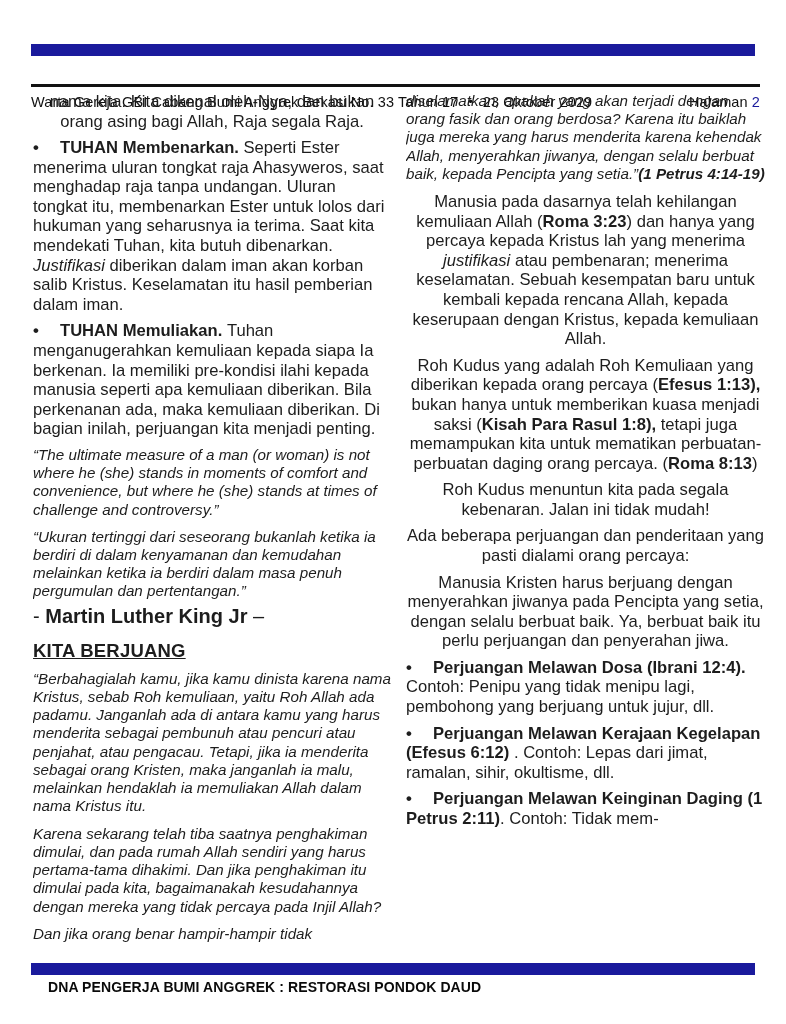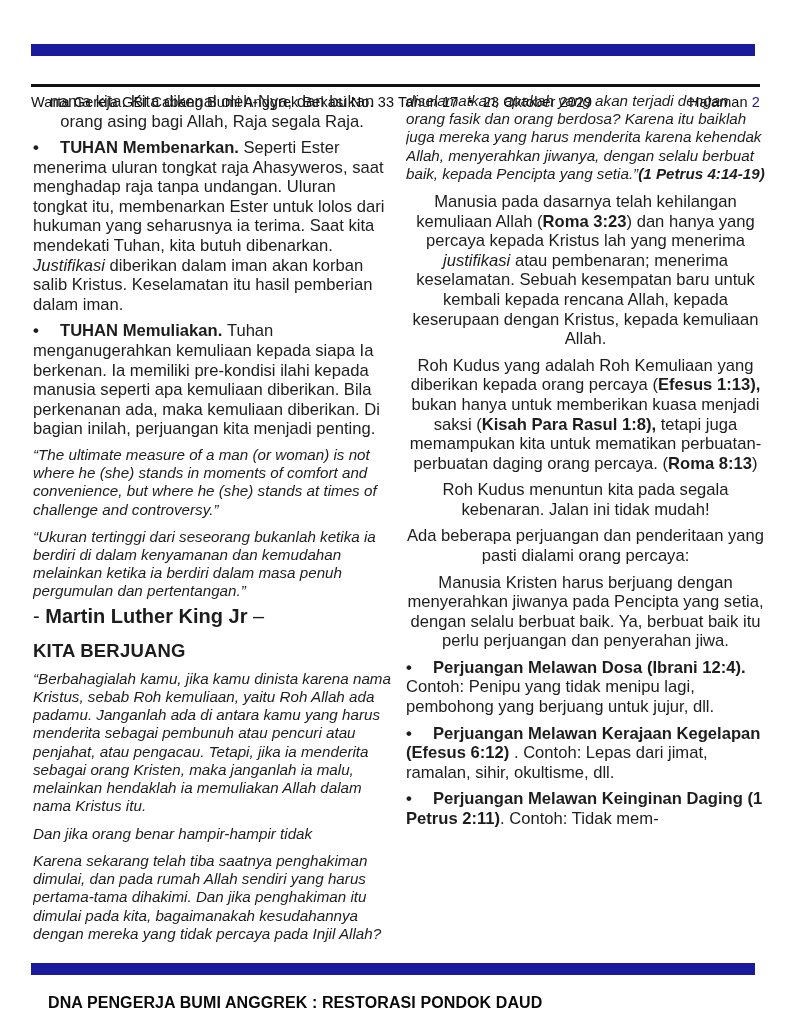--- a/index.html
+++ b/index.html
@@ -34,33 +34,32 @@
     position:absolute;left:33px;top:92px;width:732px;height:868px;
     display:flex;gap:15px;overflow:hidden;
   }
   .col{width:358px;overflow:hidden;}
   .col-right{width:359px;}
   .para{margin:0 0 7px 0;}
   .para.body{font-size:16.6px;line-height:1.18;text-align:center;}
   .para.bullet{font-size:16.6px;line-height:1.18;}
   .para.quote{font-size:15.2px;line-height:1.2;font-style:italic;margin-bottom:9px;}
   .para.attribution{font-size:20px;line-height:1.2;margin-top:-6px;}
-  .para.heading{font-size:18.5px;font-weight:bold;letter-spacing:0.2px;margin:12px 0 8px 0;}
+  .para.heading{font-size:18.5px;font-weight:bold;letter-spacing:0.2px;margin:12px 0 8px 0;text-decoration:underline;}
   .bullet-glyph{display:inline-block;width:27px;font-weight:bold;}
   .b{font-weight:bold;}
   .i{font-style:italic;}
   
   .bottom-bar{
     position:absolute;left:31px;top:963px;width:724px;height:12px;
   }
   .footer-text{
     position:absolute;left:48px;top:979px;width:710px;
-    font-size:16px;font-weight:bold;color:#0a0a0a;letter-spacing:0.1px;
+    font-size:14px;font-weight:bold;color:#0a0a0a;letter-spacing:0.1px;
     white-space:nowrap;
-    margin-top:15px;
   }
 </style>
 </head>
 <body>
 
 <div class="page">
 
   <div class="top-bar" style="background: rgb(26, 26, 156);"></div>
 
   <div class="header-row">
@@ -80,22 +79,22 @@
   <div class="main">
     <div class="col col-left" id="col-left">
         <p class="para body"><span>nama kita. Kita dikenal oleh-Nya, dan bukan orang asing bagi Allah, Raja segala Raja.</span></p>
         <p class="para bullet"><span class="bullet-glyph">•</span><span class="b">TUHAN Membenarkan. </span><span>Seperti Ester menerima uluran tongkat raja Ahasyweros, saat menghadap raja tanpa undangan. Uluran tongkat itu, membenarkan Ester untuk lolos dari hukuman yang seharusnya ia terima. Saat kita mendekati Tuhan, kita butuh dibenarkan. </span><span class="i">Justifikasi</span><span> diberikan dalam iman akan korban salib Kristus. Keselamatan itu hasil pemberian dalam iman.</span></p>
         <p class="para bullet"><span class="bullet-glyph">•</span><span class="b">TUHAN Memuliakan.  </span><span>Tuhan menganugerahkan kemuliaan kepada siapa Ia berkenan. Ia memiliki pre-kondisi ilahi kepada manusia seperti apa kemuliaan diberikan. Bila perkenanan ada, maka kemuliaan diberikan. Di bagian inilah, perjuangan kita menjadi penting.</span></p>
         <p class="para quote"><span class="i">“The ultimate measure of a man (or woman) is not where he (she) stands in moments of comfort and convenience, but where he (she) stands at times of challenge and controversy.”</span></p>
         <p class="para quote"><span class="i">“Ukuran tertinggi dari seseorang bukanlah ketika ia berdiri di dalam kenyamanan dan kemudahan  melainkan ketika ia berdiri dalam masa penuh pergumulan dan pertentangan.”</span></p>
         <p class="para attribution"><span>- </span><span class="b">Martin Luther King Jr</span><span> –</span></p>
         <p class="para heading"><span class="b">KITA BERJUANG</span></p>
         <p class="para quote"><span class="i">“Berbahagialah kamu, jika kamu dinista karena nama Kristus, sebab Roh kemuliaan, yaitu Roh Allah ada padamu. Janganlah ada di antara kamu yang harus menderita sebagai pembunuh atau pencuri atau penjahat, atau pengacau. Tetapi, jika ia menderita sebagai orang Kristen, maka janganlah ia malu, melainkan hendaklah ia memuliakan Allah dalam nama Kristus itu.</span></p>
+        <p class="para quote"><span class="i">Karena sekarang telah tiba saatnya penghakiman dimulai, dan pada rumah Allah sendiri yang harus pertama-tama dihakimi. Dan jika penghakiman itu dimulai pada kita, bagaimanakah kesudahannya dengan mereka yang tidak percaya pada Injil Allah?</span></p>
         <p class="para quote"><span class="i">Dan jika orang benar hampir-hampir tidak</span></p>
-        <p class="para quote"><span class="i">Karena sekarang telah tiba saatnya penghakiman dimulai, dan pada rumah Allah sendiri yang harus pertama-tama dihakimi. Dan jika penghakiman itu dimulai pada kita, bagaimanakah kesudahannya dengan mereka yang tidak percaya pada Injil Allah?</span></p>
       </div>
     <div class="col col-right" id="col-right">
         <p class="para quote"><span class="i">diselamatkan, apakah yang akan terjadi dengan orang fasik dan orang berdosa?  Karena itu baiklah juga mereka yang harus menderita karena kehendak Allah, menyerahkan jiwanya, dengan selalu berbuat baik, kepada Pencipta yang setia.”</span><span class="b">(1 Petrus 4:14-19)</span></p>
         <p class="para body"><span>Manusia pada dasarnya telah kehilangan kemuliaan Allah (</span><span class="b">Roma 3:23</span><span>) dan hanya yang percaya kepada Kristus lah yang menerima </span><span class="i">justifikasi</span><span> atau pembenaran; menerima keselamatan. Sebuah kesempatan baru untuk kembali kepada rencana Allah, kepada keserupaan dengan Kristus, kepada kemuliaan Allah.</span></p>
         <p class="para body"><span>Roh Kudus yang adalah Roh Kemuliaan yang diberikan kepada orang percaya (</span><span class="b">Efesus 1:13),</span><span> bukan hanya untuk memberikan kuasa menjadi saksi (</span><span class="b">Kisah Para Rasul 1:8),</span><span> tetapi juga memampukan kita untuk mematikan perbuatan-perbuatan daging orang percaya. (</span><span class="b">Roma 8:13</span><span>)</span></p>
         <p class="para body"><span>Roh Kudus menuntun kita pada segala kebenaran. Jalan ini tidak mudah!</span></p>
         <p class="para body"><span>Ada beberapa perjuangan dan penderitaan yang pasti dialami orang percaya:</span></p>
         <p class="para body"><span>Manusia Kristen harus berjuang dengan menyerahkan jiwanya pada Pencipta yang setia, dengan selalu berbuat baik. Ya, berbuat baik itu perlu perjuangan dan penyerahan jiwa.</span></p>
         <p class="para bullet"><span class="bullet-glyph">•</span><span class="b">Perjuangan Melawan Dosa (Ibrani 12:4).</span><span>   Contoh: Penipu yang tidak menipu lagi, pembohong yang berjuang untuk jujur, dll.</span></p>
         <p class="para bullet"><span class="bullet-glyph">•</span><span class="b">Perjuangan Melawan Kerajaan Kegelapan (Efesus 6:12)</span><span> .  Contoh: Lepas dari jimat, ramalan, sihir, okultisme, dll.</span></p>

